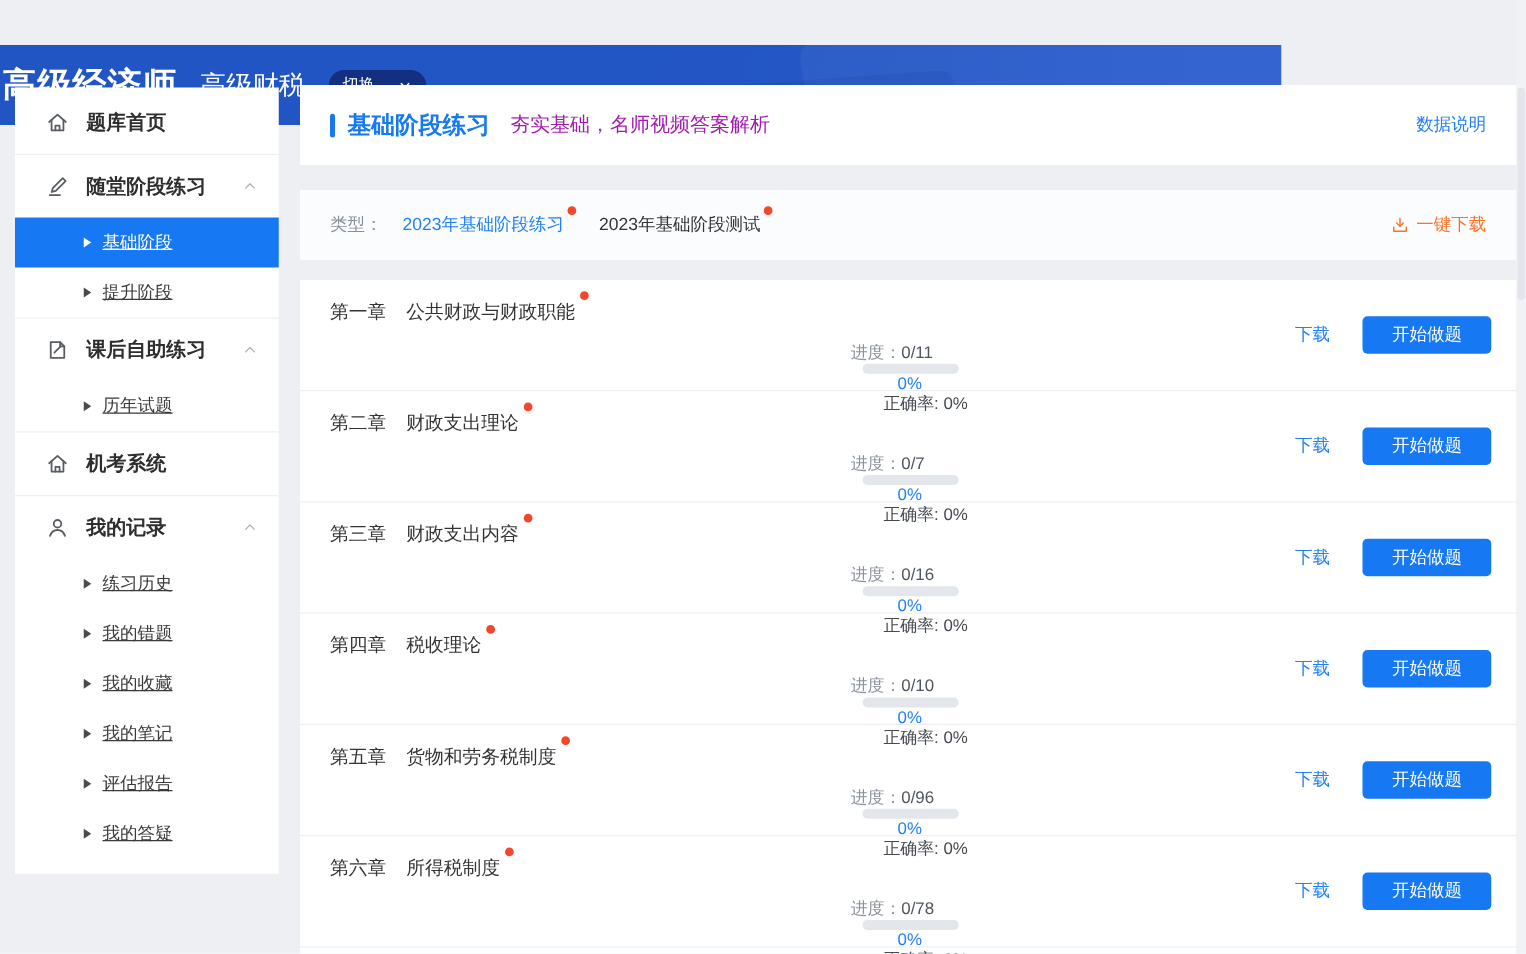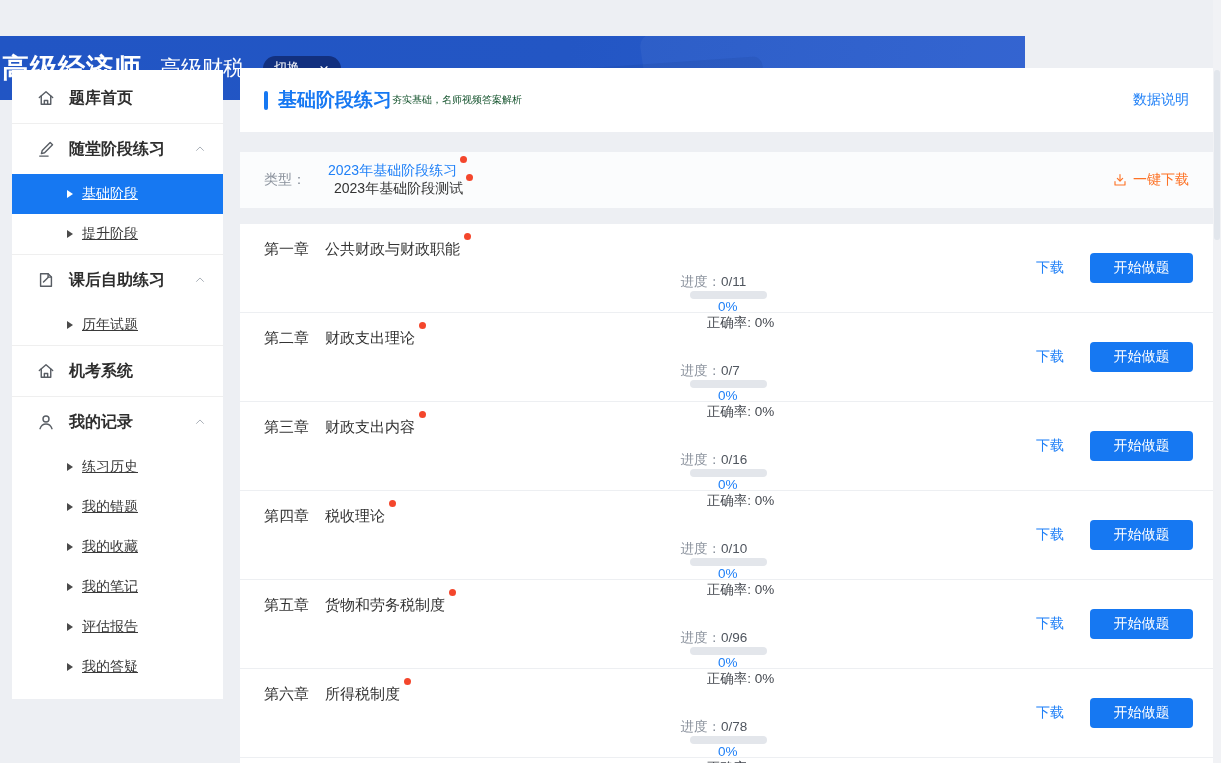--- a/index.html
+++ b/index.html
@@ -41,21 +41,21 @@
   .side-sub{ height:40px; display:flex; align-items:center; padding-left:55px; font-size:14px; color:#3a3a3a; cursor:pointer;text-decoration:underline; }
   .side-sub .caret{ width:0; height:0; border-left:6px solid #4a4a4a;
     border-top:4px solid transparent; border-bottom:4px solid transparent; margin-right:9px; }
   .side-sub.active{ background:#1678f2; color:#fff; }
   .side-sub.active .caret{ border-left-color:#fff; }
   
   .card{ position:absolute; left:240px; width:973px; background:#fff; }
   .card-title{ top:68px; height:64px; display:flex; align-items:center; padding:0 24px; }
   .title-bar{ width:4px; height:19px; border-radius:2px; background:#1678f2; }
   .page-title{ font-size:19px; font-weight:700; color:#1678f2; margin-left:10px; }
-  .page-subtitle{ font-size:10px; color:#14532d; }
+  .page-subtitle{ font-size:16px; color:#a21caf; margin-left:16px; }
   .data-note{ margin-left:auto; font-size:14px; color:#2080f7; cursor:pointer; text-decoration:none; }
   .card-filter{ top:152px; height:56px; background:#fbfcfd; display:flex; align-items:center; padding:0 24px; }
   .filter-label{ font-size:14px; color:#8a919c; }
   .f-tab{ position:relative; font-size:14px; color:#333; margin-left:28px; cursor:pointer; }
   .f-tab.active{ color:#2080f7; margin-left:16px; }
   .dot{ position:absolute; top:-6px; right:-10px; width:7px; height:7px; border-radius:50%; background:#f4462c; }
   .download-all{ margin-left:auto; color:#fd7226; font-size:14px; display:flex; align-items:center; gap:5px; cursor:pointer; text-decoration:none; }
   .download-all svg{ width:16px; height:16px; }
   .card-list{ top:224px; height:539px; }
   
@@ -218,21 +218,21 @@
 
 <section class="card card-title">
   <span class="title-bar"></span>
   <span class="page-title">基础阶段练习</span>
   <span class="page-subtitle">夯实基础，名师视频答案解析</span>
   <a class="data-note">数据说明</a>
 </section>
 
 <section class="card card-filter">
   <span class="filter-label">类型：</span>
-  <span id="filter-tabs" style="display:flex;align-items:center;flex-direction:column;">
+  <span id="filter-tabs" style="display:flex;align-items:flex-start;">
   <span class="f-tab active">
     <span class="tab-label">2023年基础阶段练习</span>
     <span class="dot"></span>
   </span>
 
   <span class="f-tab">
     <span class="tab-label">2023年基础阶段测试</span>
     <span class="dot"></span>
   </span>
 </span>

